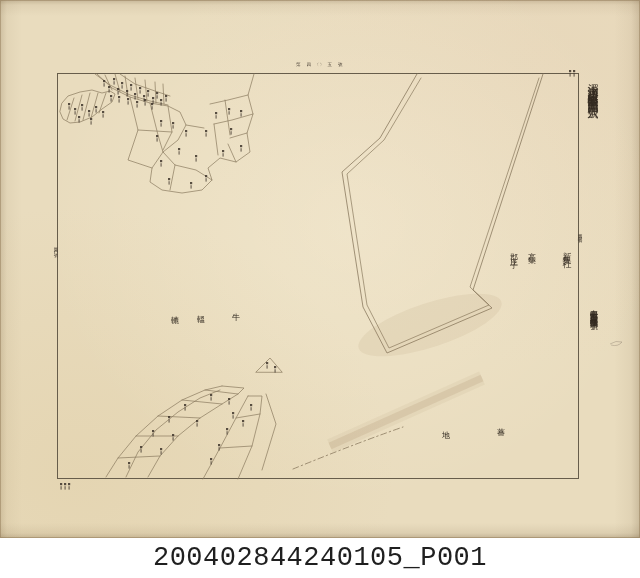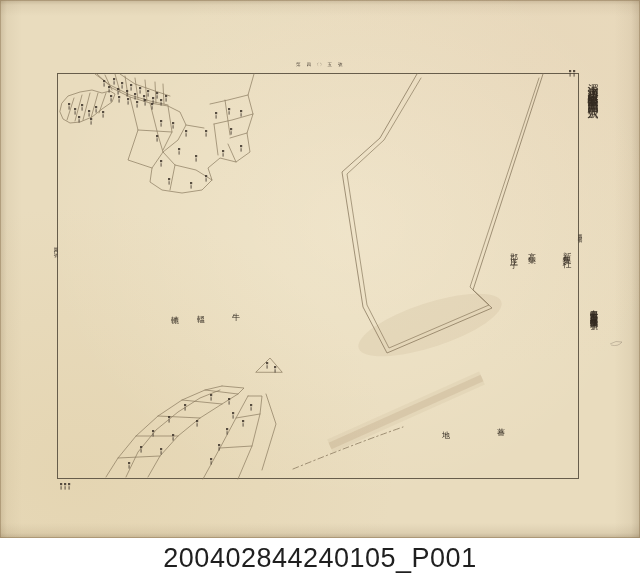--- a/index.html
+++ b/index.html
@@ -37,21 +37,21 @@
   .t-adj-left{font-size:4.5px;letter-spacing:1.5px;left:53px;top:243px;color:#4a4036;}
   .t-adj-top{font-size:4.5px;letter-spacing:6px;left:296px;top:63px;color:#4a4036;}
   .t-shinshusha{font-size:9px;letter-spacing:4px;left:562px;top:244px;}
   .t-koshu{font-size:8px;letter-spacing:3.5px;left:527px;top:246px;}
   .t-gunshoshi{font-size:8px;letter-spacing:4px;left:509px;top:247px;}
   .t-char{font-size:8px;color:#2e261d;}
 
   
   .caption-band{position:absolute;left:0;top:538px;width:640px;height:40px;background:#ffffff;
     display:flex;align-items:center;justify-content:center;}
-  .caption-text{font-family:Liberation Sans, sans-serif;font-size:27px;color:#1f1f1f;
+  .caption-text{font-family:Liberation Mono, monospace;font-size:27px;color:#1f1f1f;
     letter-spacing:0.5px;}
 </style>
 </head>
 <body>
 
 <div id="stage">
 
   <div class="paper">
 
     <div class="frame"></div>

